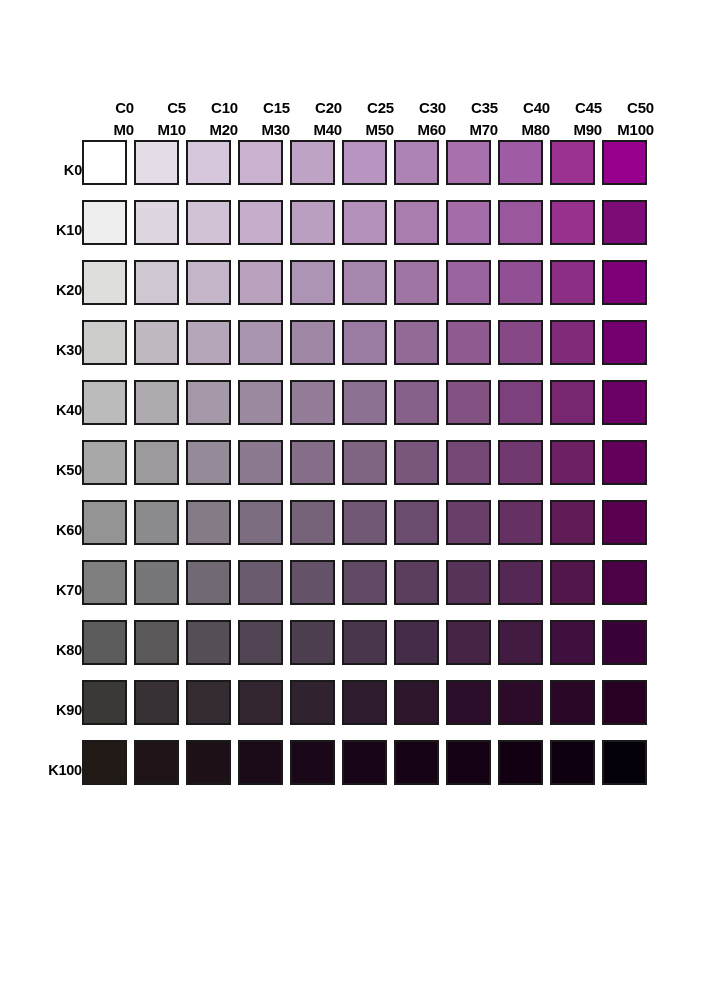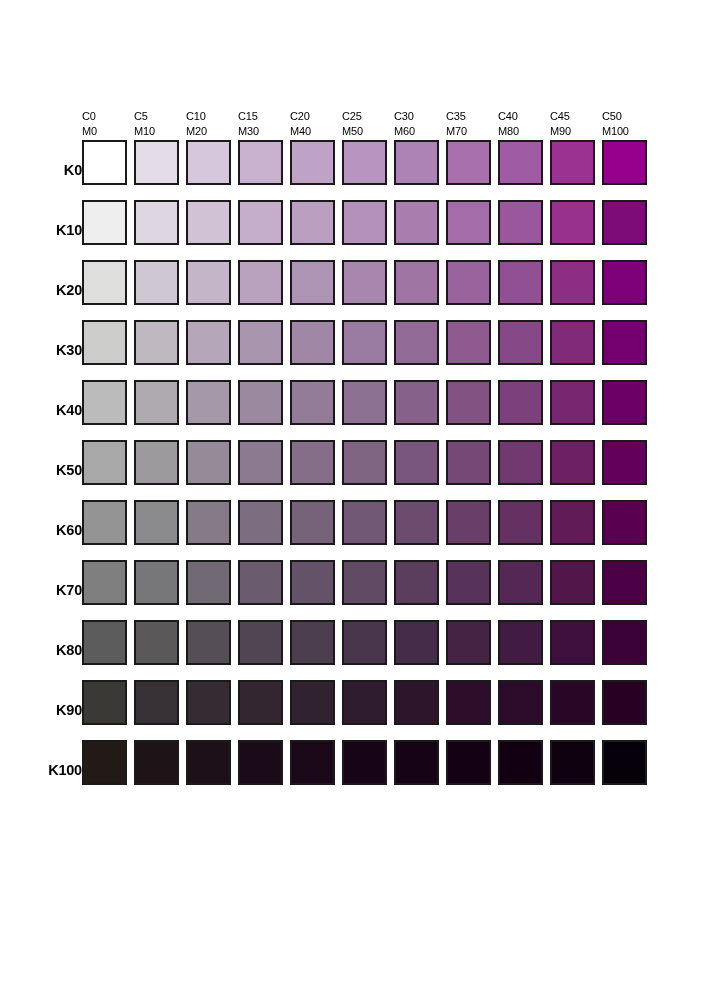--- a/index.html
+++ b/index.html
@@ -41,23 +41,23 @@
   th.corner {
     width: 82px;
     height: 62px;
   }
 
   
   th.col-head {
     width: 52px;
     height: 62px;
     vertical-align: bottom;
-    text-align: left;
-    font-size: 11px;
-    font-weight: normal;
+    text-align: right;
+    font-size: 15px;
+    font-weight: bold;
     color: #000000;
     letter-spacing: -0.2px;
     padding-bottom: 6px;
   }
   th.col-head .hl {
     display: block;
     line-height: 1.42;
     white-space: nowrap;
   }
 

